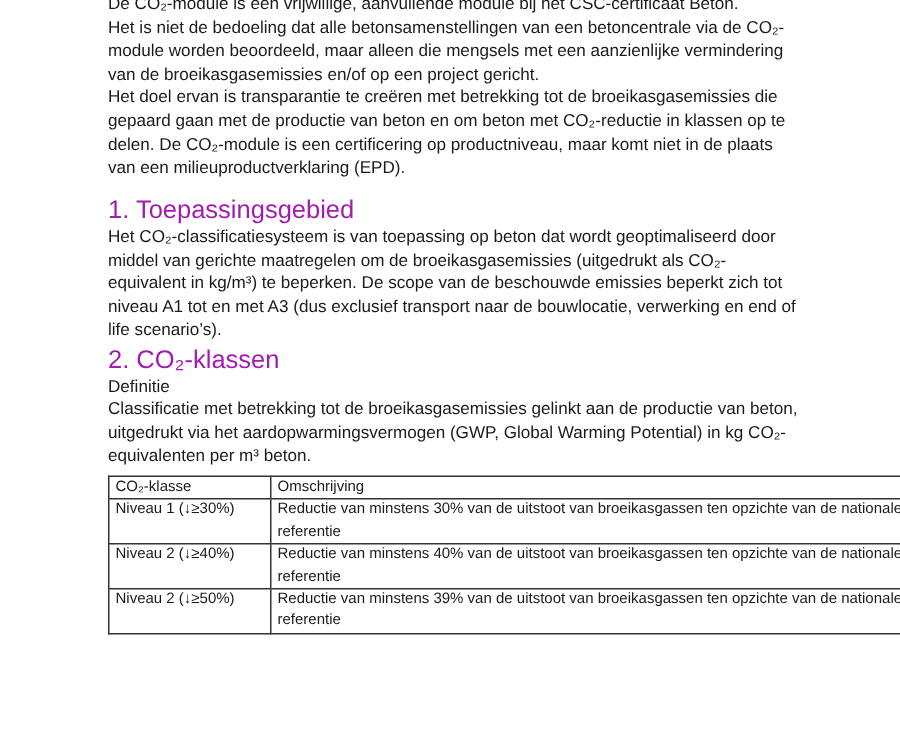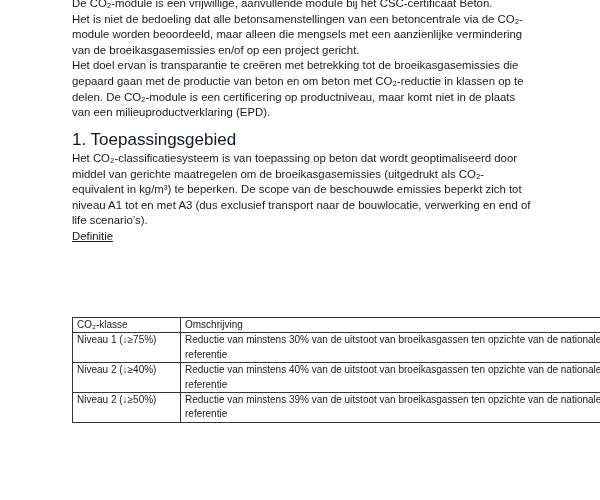--- a/index.html
+++ b/index.html
@@ -6,26 +6,26 @@
     body {
       width: 600px; height: 500px; background: #ffffff; overflow: hidden;
       font-family: "Liberation Sans", "DejaVu Sans", sans-serif;
       color: #1a1a1a;
       position: relative;
     }
     .page { position: absolute; left: 72px; top: 0; width: 460px; }
     p { margin: 0; font-size: 11.4px; line-height: 15.6px; }
     .intro { position: absolute; top: -4px; left: 0; width: 460px; }
     h2 {
-      margin: 0; font-weight: normal; color: #0f172a;
+      margin: 0; font-weight: normal; color: #a21caf;
       font-size: 17px; line-height: 22px;
     }
     .sec1 { position: absolute; top: 129px; left: 0; width: 460px; }
     .sec2 { position: absolute; top: 229px; left: 0; width: 460px; }
-    .sub { text-decoration: underline; font-size: 11.4px; line-height: 15px; }
+    .sub { font-size: 11.4px; line-height: 15px; }
     table {
       position: absolute; top: 317px; left: 0;
       width: 548px; border-collapse: collapse;
       font-size: 10px; line-height: 14.4px;
     }
     td {
       border: 1px solid #333; padding: 0 0 0 4px; vertical-align: top;
     }
     td.c1 { width: 103px; }
   </style>
@@ -38,31 +38,33 @@
     <p>Het is niet de bedoeling dat alle betonsamenstellingen van een betoncentrale via de CO₂-module worden beoordeeld, maar alleen die mengsels met een aanzienlijke vermindering van de broeikasgasemissies en/of op een project gericht.</p>
     <p>Het doel ervan is transparantie te creëren met betrekking tot de broeikasgasemissies die gepaard gaan met de productie van beton en om beton met CO₂-reductie in klassen op te delen. De CO₂-module is een certificering op productniveau, maar komt niet in de plaats van een milieuproductverklaring (EPD).</p>
   </div>
 
   <div class="sec1">
     <h2>1.  Toepassingsgebied</h2>
     <p>Het CO₂-classificatiesysteem is van toepassing op beton dat wordt geoptimaliseerd door middel van gerichte maatregelen om de broeikasgasemissies (uitgedrukt als CO₂-equivalent in kg/m³) te beperken. De scope van de beschouwde emissies beperkt zich tot niveau A1 tot en met A3 (dus exclusief transport naar de bouwlocatie, verwerking en end of life scenario’s).</p>
   </div>
 
   <div class="sec2">
+    <h2>2.  CO₂-klassen</h2>
     <p class="sub">Definitie</p>
+    <p>Classificatie met betrekking tot de  broeikasgasemissies gelinkt aan de productie van beton, uitgedrukt via het aardopwarmingsvermogen (GWP, Global Warming Potential) in kg CO₂-equivalenten per m³ beton.</p>
   </div>
 
   <table>
     <tbody>
         <tr>
       <td class="c1">CO₂-klasse</td>
       <td>Omschrijving</td>
     </tr>
     <tr>
-      <td class="c1">Niveau 1 (↓≥75%)</td>
+      <td class="c1">Niveau 1 (↓≥30%)</td>
       <td>Reductie van minstens 30% van de uitstoot van broeikasgassen ten opzichte van de nationale referentie</td>
     </tr>
     <tr>
       <td class="c1">Niveau 2 (↓≥40%)</td>
       <td>Reductie van minstens 40% van de uitstoot van broeikasgassen ten opzichte van de nationale referentie</td>
     </tr>
     <tr>
       <td class="c1">Niveau 2 (↓≥50%)</td>
       <td>Reductie van minstens 39% van de uitstoot van broeikasgassen ten opzichte van de nationale referentie</td>
     </tr>

